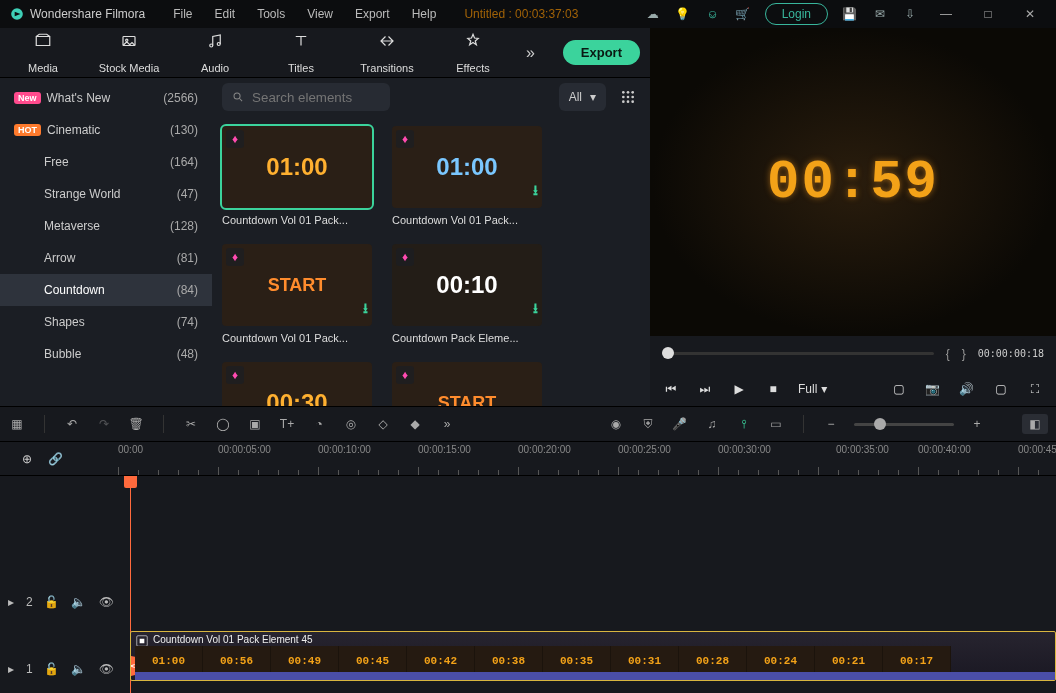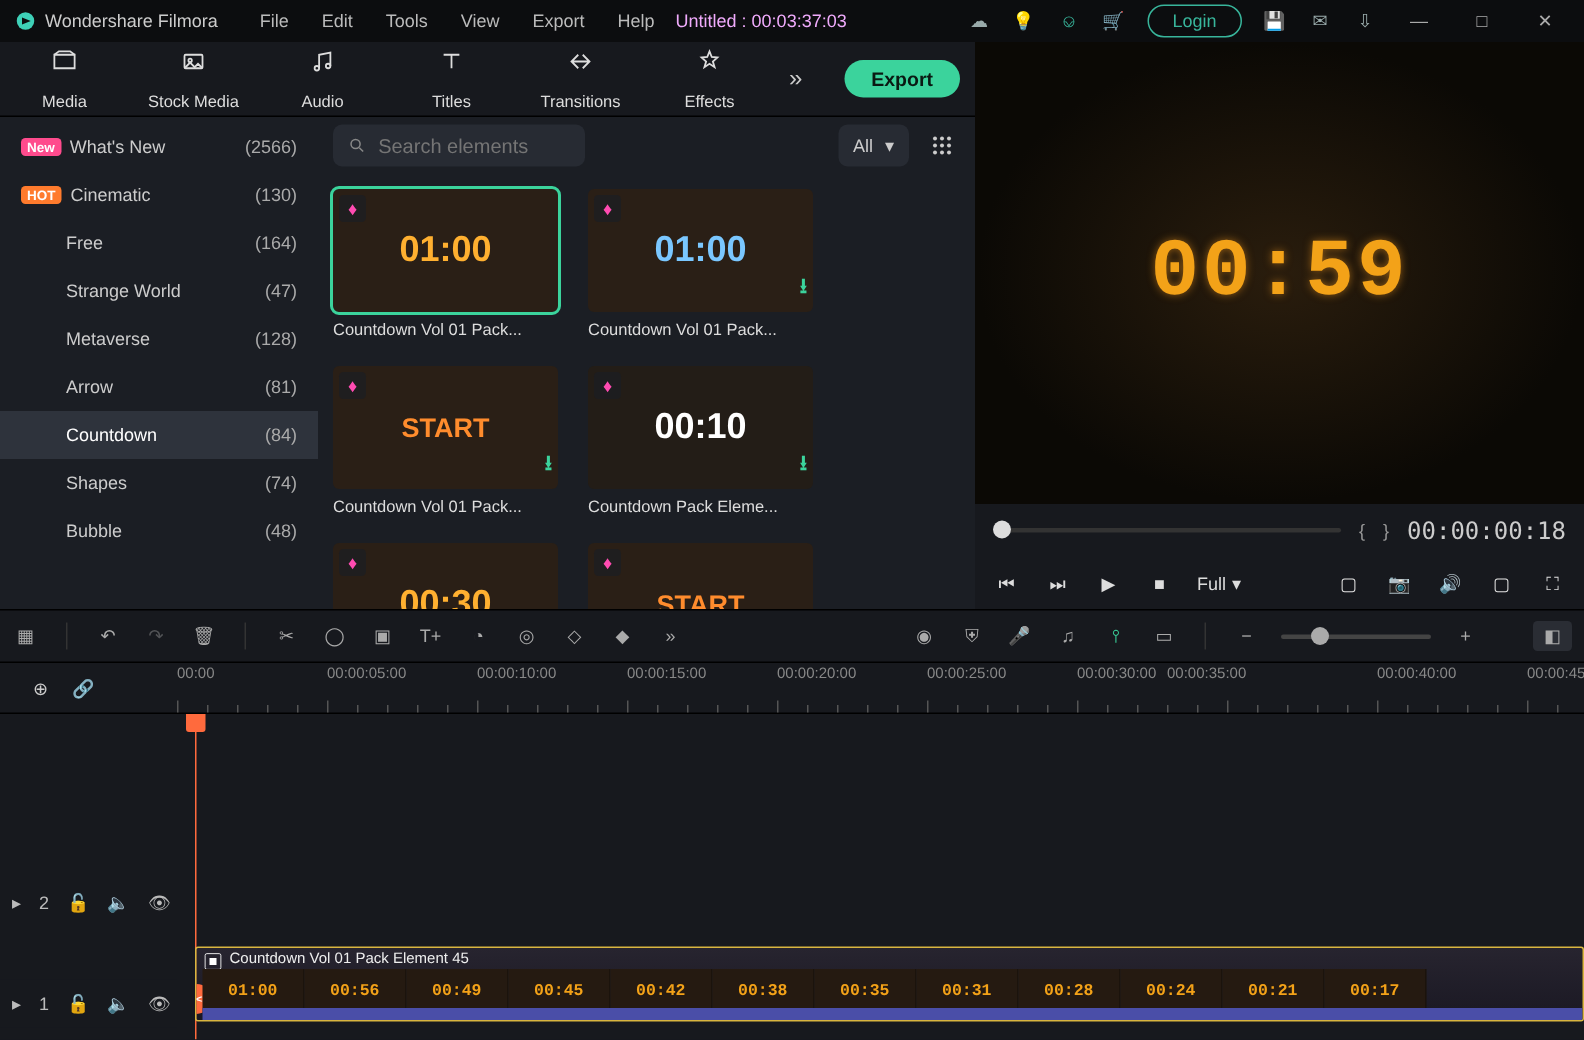--- a/index.html
+++ b/index.html
@@ -4,21 +4,21 @@
 <style>
   *{box-sizing:border-box;margin:0;padding:0;font-family:"Segoe UI",Arial,sans-serif;user-select:none}
   body{width:1056px;height:693px;background:#17191e;color:#ccc;overflow:hidden;font-size:12px}
 
   
   .titlebar{height:28px;background:#0c0d0f;display:flex;align-items:center;padding:0 4px;gap:4px}
   .titlebar .brand{display:flex;align-items:flex-start;gap:6px;color:#ccc;font-size:12px;padding:0 6px}
   .titlebar .brand svg{width:14px;height:14px}
   .menu{display:flex;gap:2px;margin-left:8px}
   .menu .mi{padding:4px 10px;font-size:12px;color:#bbb;cursor:pointer}
-  .titlebar .docname{color:#f0abfc;font-size:12px}
+  .titlebar .docname{margin-left:14px;color:#a16207;font-size:12px}
   .titlebar .tb-icons{margin-left:auto;display:flex;align-items:center;gap:14px;padding-right:8px}
   .tb-icons .ico{width:16px;height:16px;display:flex;align-items:center;justify-content:center;color:#9aa;}
   .login-btn{border:1px solid #38b59b;color:#38b59b;border-radius:14px;padding:3px 16px;font-size:12px;background:transparent}
   .winctl{width:28px;height:22px;display:flex;align-items:center;justify-content:center;color:#aaa}
 
   
   .upper{height:378px;display:flex}
   .left{width:650px;display:flex;flex-direction:column;background:#1b1e24}
   .tabs{height:50px;display:flex;align-items:center;gap:20px;padding:0 10px;background:#17191e;border-bottom:1px solid #000}
   .tab{display:flex;flex-direction:column;align-items:center;gap:12px;color:#ddd;font-size:11px;width:66px;cursor:pointer}
@@ -54,21 +54,21 @@
   .card .cap{margin-top:6px;font-size:11px;color:#ddd;white-space:nowrap;overflow:hidden;text-overflow:ellipsis;width:150px}
 
   
   .right{flex:1;background:#1d4ed8;display:flex;flex-direction:column}
   .preview{flex:1;display:flex;align-items:center;justify-content:center;background:radial-gradient(ellipse at center,#2a1d0d 0%,#0b0905 70%)}
   .digits{font-family:"Courier New",monospace;font-size:54px;font-weight:800;color:#f3a218;text-shadow:0 0 6px rgba(255,160,30,.5);letter-spacing:2px}
   .pvctl{height:70px;background:#17191e;display:flex;flex-direction:column}
   .prow{display:flex;align-items:center;height:35px;padding:0 12px;gap:12px}
   .progress{flex:1;height:3px;background:#333;border-radius:2px;position:relative}
   .progress .knob{position:absolute;left:0;top:-5px;width:12px;height:12px;border-radius:50%;background:#ddd}
-  .tc{color:#ccc;font-family:monospace;font-size:16px}
+  .tc{color:#ccc;font-family:monospace;font-size:10px}
   .pbtns{display:flex;gap:16px;align-items:center;color:#ddd;}
   .pbtns .pb{width:18px;height:18px;display:flex;align-items:center;justify-content:center}
   .pbtns .full{font-size:12px;display:flex;align-items:center;gap:4px}
 
   
   .tltools{height:36px;background:#17191e;border-top:1px solid #000;border-bottom:1px solid #000;display:flex;align-items:center;padding:0 8px;gap:14px;color:#aaa}
   .tltools .sep{width:1px;height:18px;background:#333;margin:0 4px}
   .tltools .spacer{margin-left:auto}
   .zoom{width:100px;height:3px;background:#444;position:relative;border-radius:2px}
   .zoom .zk{position:absolute;left:20px;top:-5px;width:12px;height:12px;border-radius:50%;background:#aaa}
@@ -409,21 +409,21 @@
       <div class="tick" style="left: 638px;"></div>
       <div class="tick" style="left: 658px;"></div>
       <div class="tick" style="left: 678px;"></div>
       <div class="tick" style="left: 698px;"></div>
       <div class="rcell" style="left: 718px;">00:00:30:00</div>
       <div class="tick maj" style="left: 718px;"></div>
       <div class="tick" style="left: 738px;"></div>
       <div class="tick" style="left: 758px;"></div>
       <div class="tick" style="left: 778px;"></div>
       <div class="tick" style="left: 798px;"></div>
-      <div class="rcell" style="left: 778px;">00:00:35:00</div>
+      <div class="rcell" style="left: 836px;">00:00:35:00</div>
       <div class="tick maj" style="left: 818px;"></div>
       <div class="tick" style="left: 838px;"></div>
       <div class="tick" style="left: 858px;"></div>
       <div class="tick" style="left: 878px;"></div>
       <div class="tick" style="left: 898px;"></div>
       <div class="rcell" style="left: 918px;">00:00:40:00</div>
       <div class="tick maj" style="left: 918px;"></div>
       <div class="tick" style="left: 938px;"></div>
       <div class="tick" style="left: 958px;"></div>
       <div class="tick" style="left: 978px;"></div>

